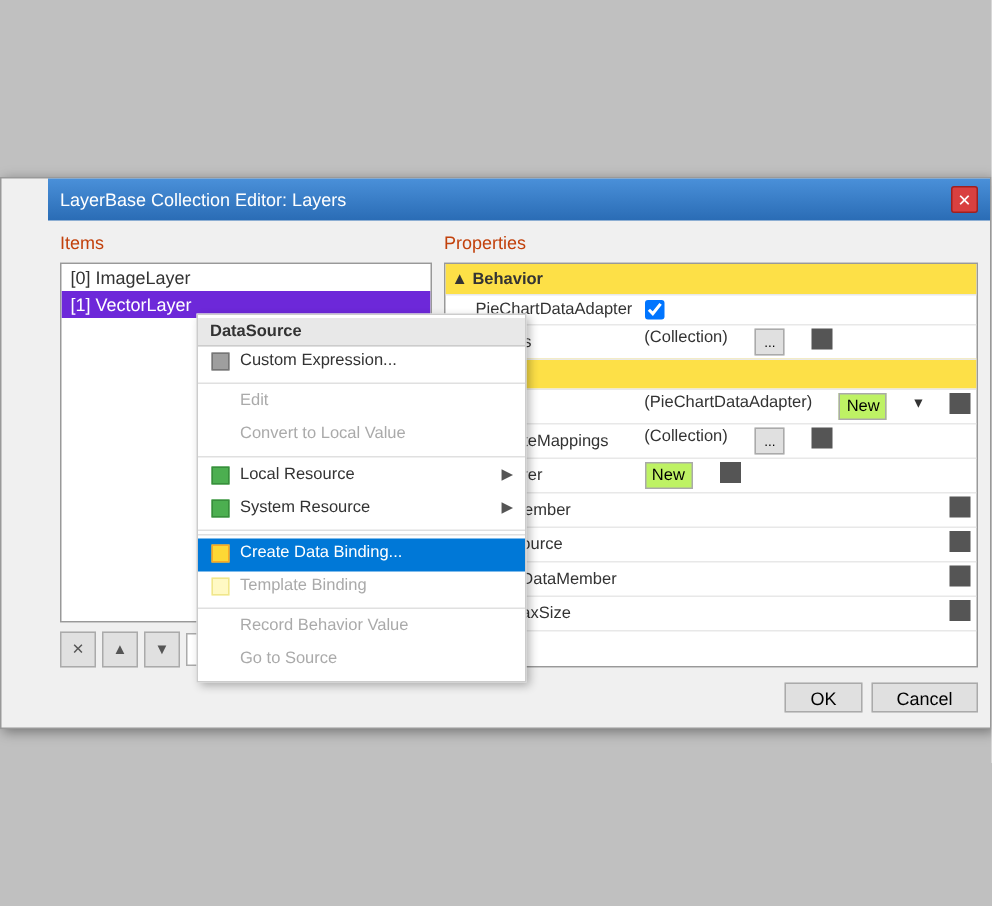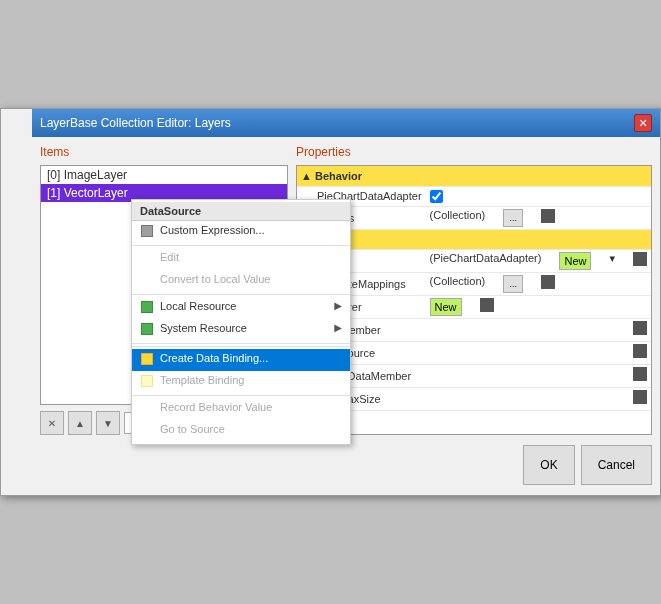--- a/index.html
+++ b/index.html
@@ -279,21 +279,21 @@
       color: #555;
     }
     .dialog-footer {
       display: flex;
       justify-content: flex-end;
       gap: 6px;
       padding: 4px 0 2px 0;
     }
     .dialog-btn {
       padding: 3px 16px;
-      height: 40px;
+      height: 20px;
       background: #e0e0e0;
       border: 1px solid #aaa;
       cursor: pointer;
       font-size: 12px;
     }
   </style>
 </head>
 <body>
 
 <div class="window">

